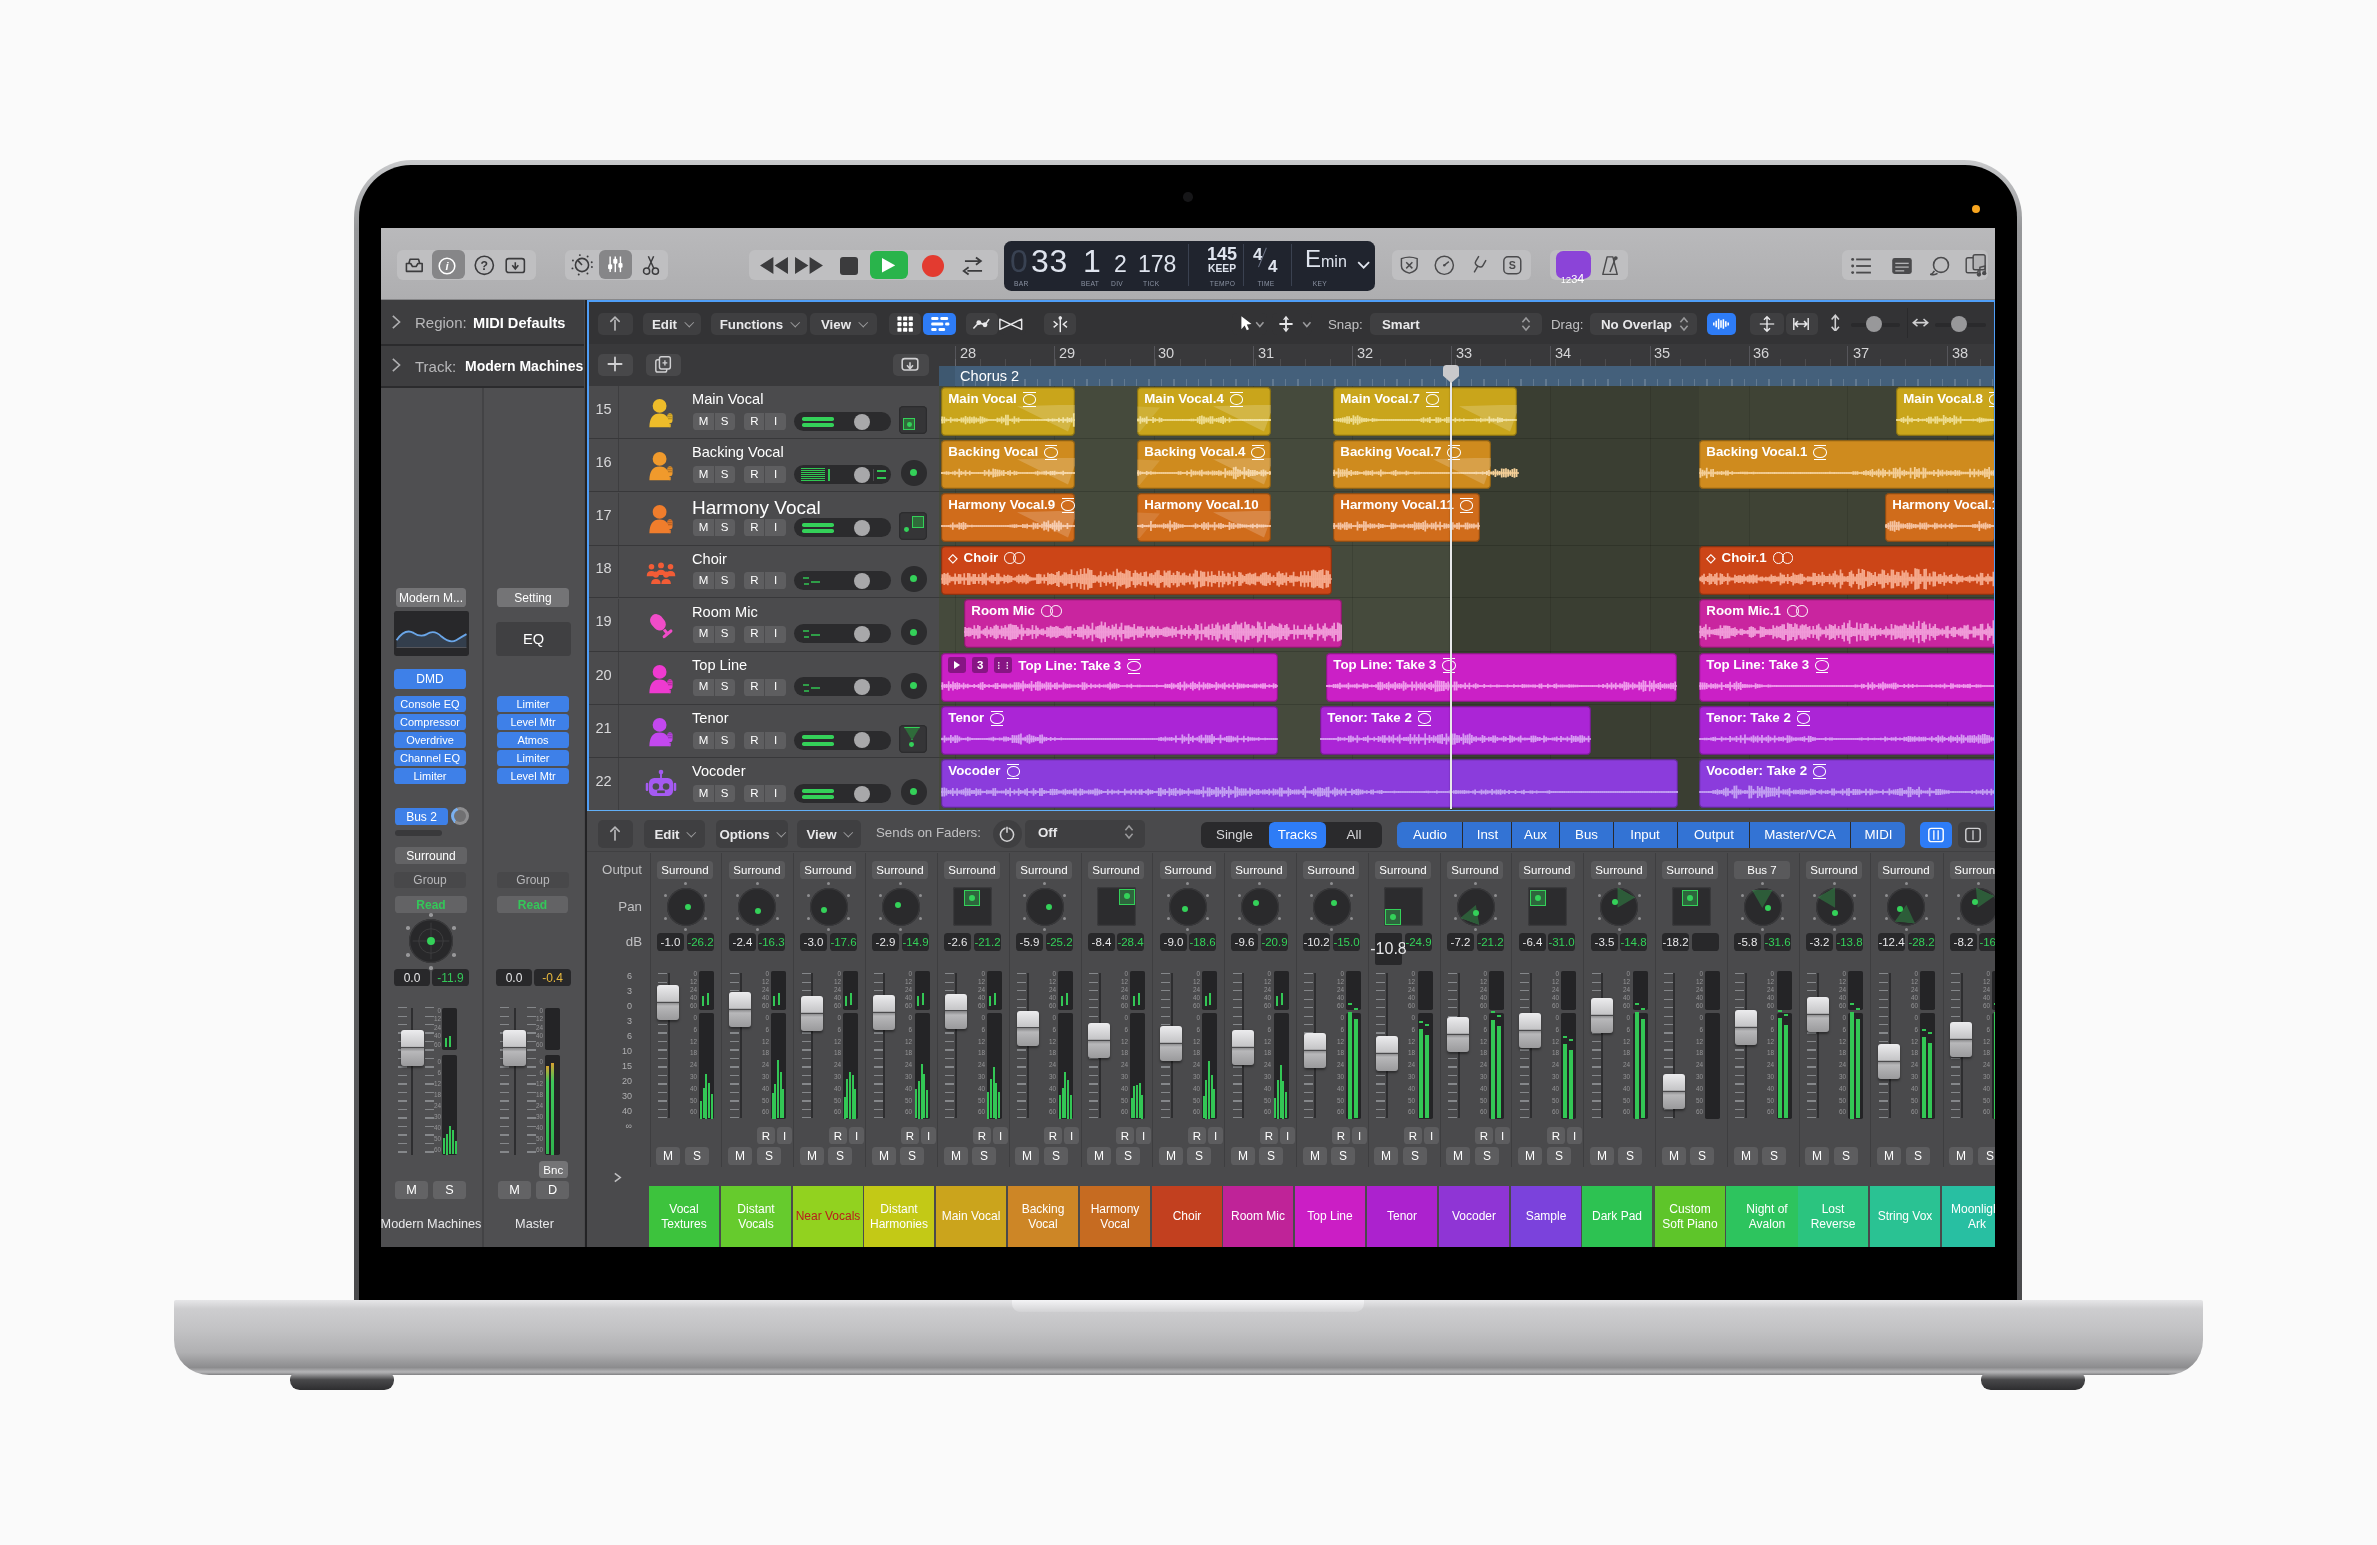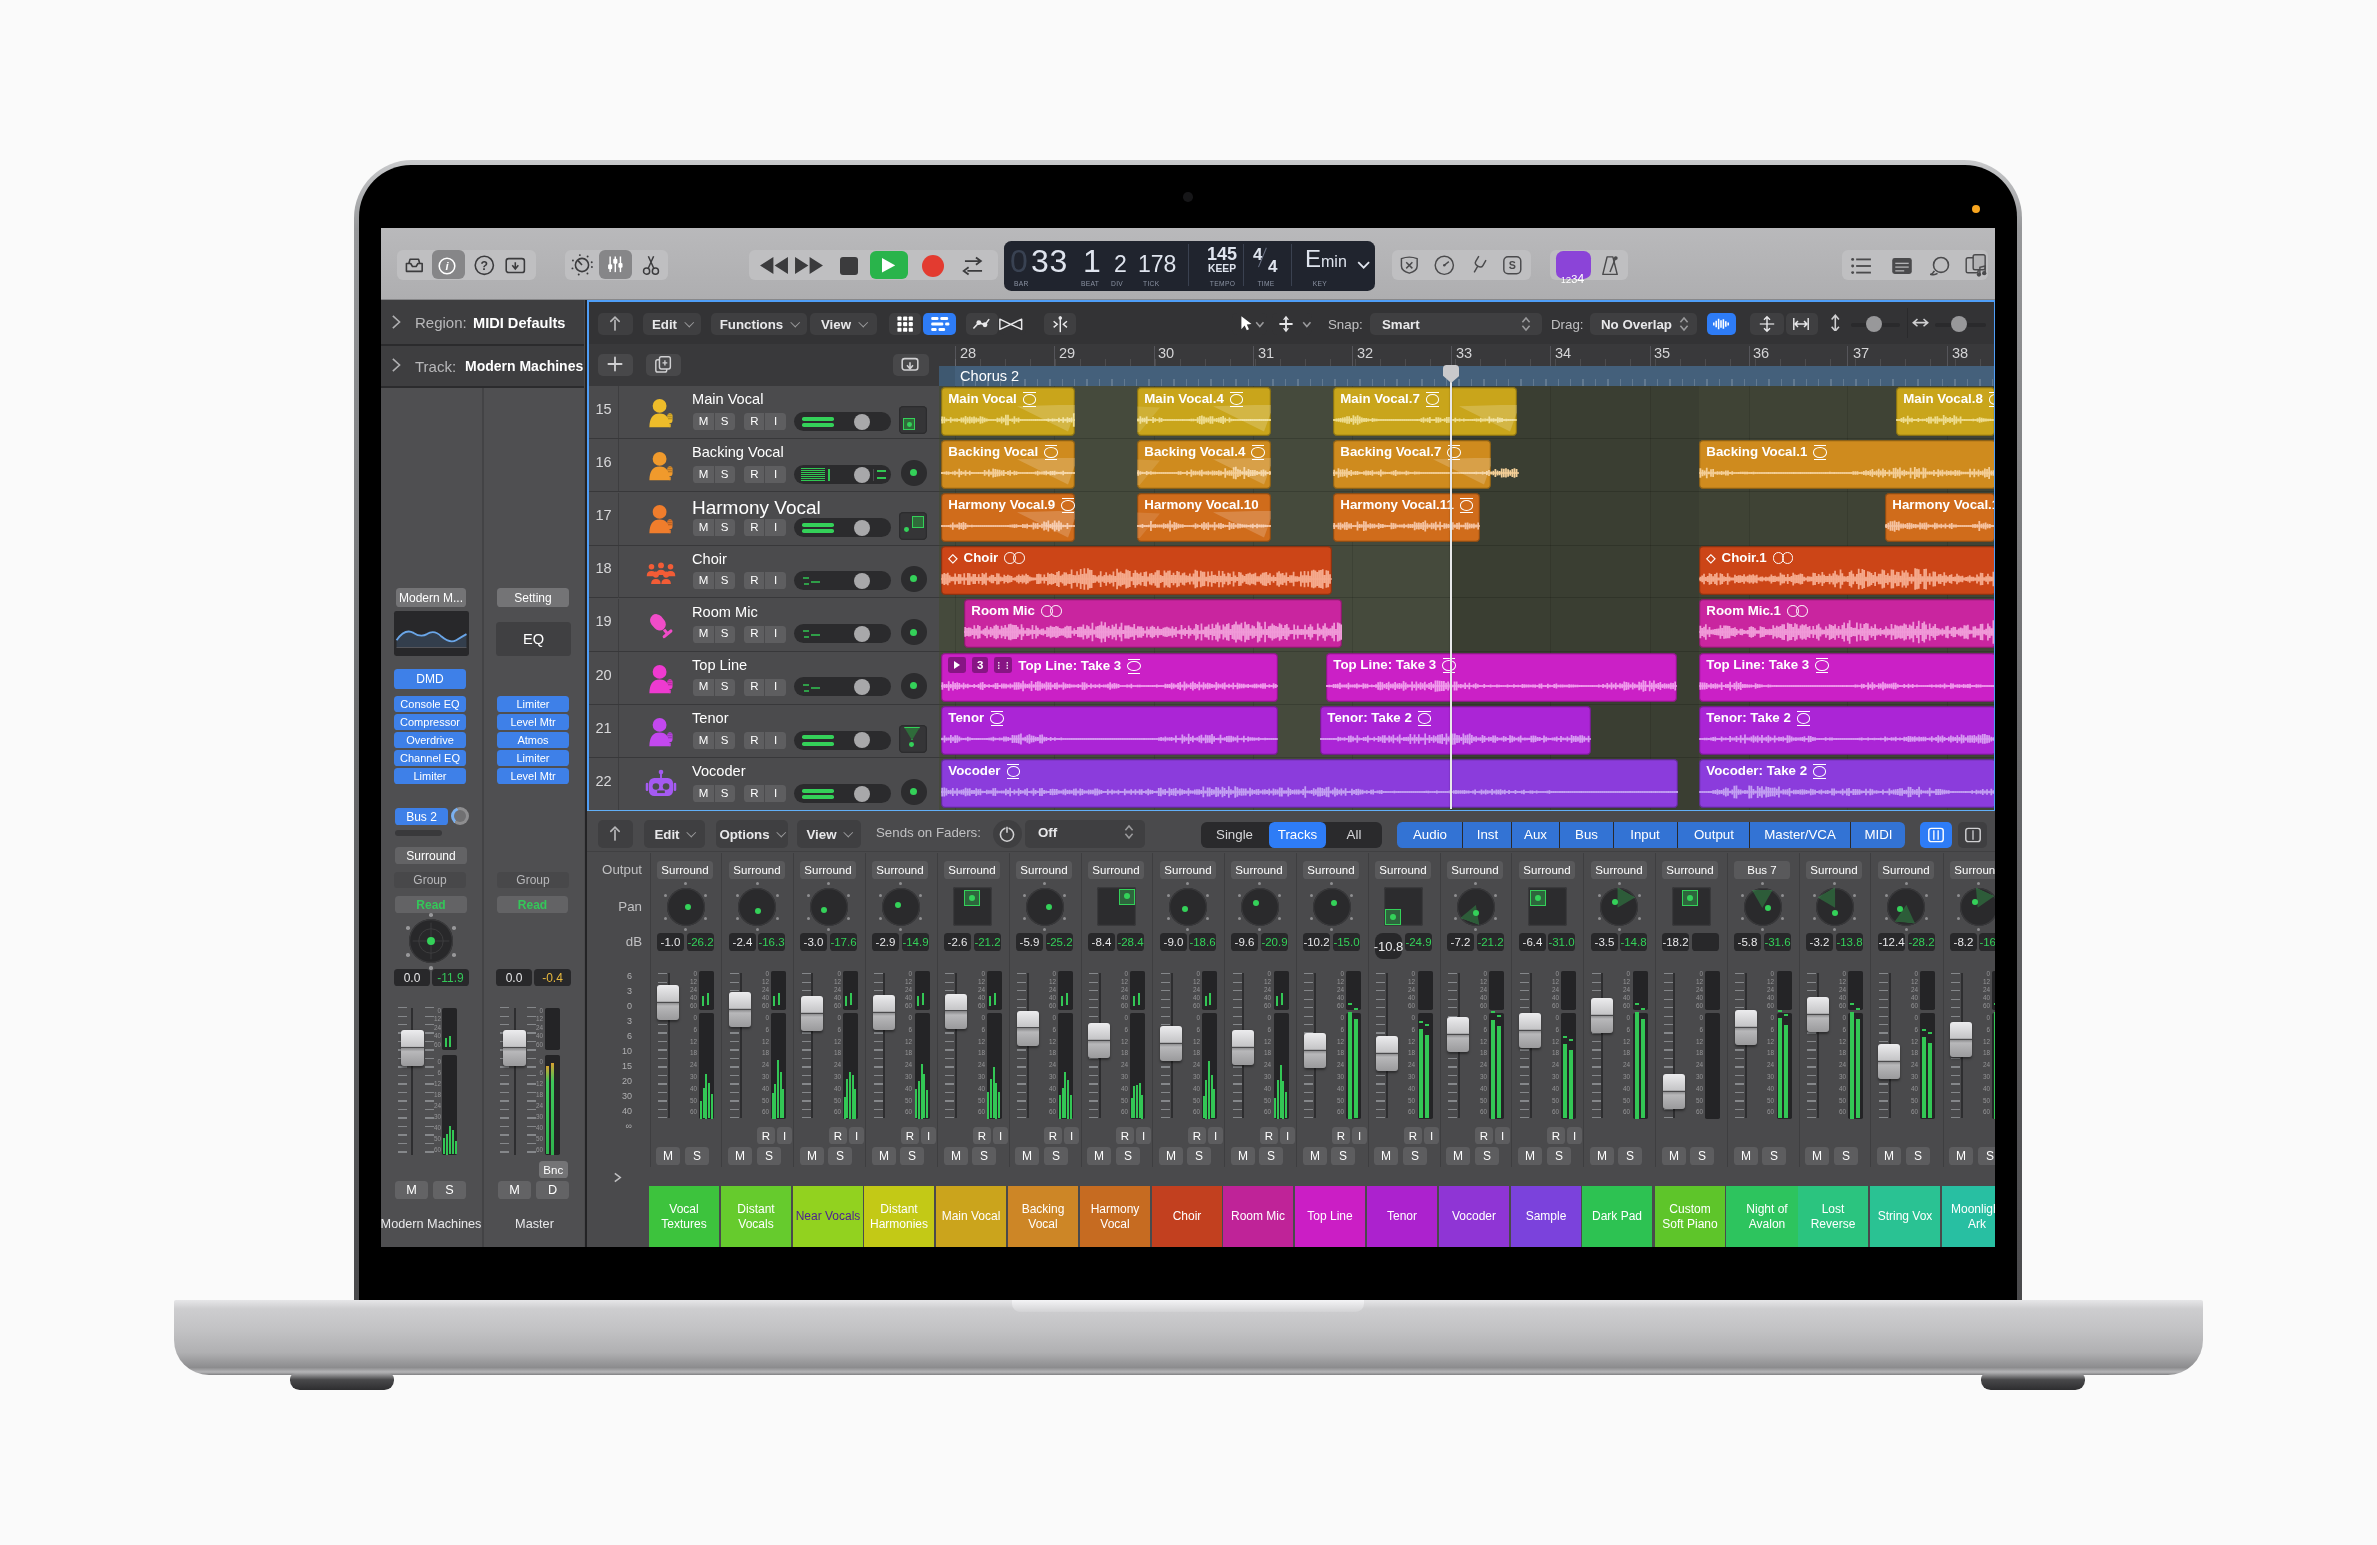--- a/index.html
+++ b/index.html
@@ -1415,21 +1415,21 @@
       <div style="position:absolute;left:1354px;top:1008px;width:4.2px;height:2.4px;background:#33c755"></div>
       <div style="position:absolute;left:1332px;top:1127px;width:17.6px;height:17px;background:#5d5d5f;border-radius:3.6px;color:#fff;font-size:11.5px;font-weight:400;display:flex;align-items:center;justify-content:center;white-space:nowrap">R</div>
       <div style="position:absolute;left:1352px;top:1127px;width:15px;height:17px;background:#5d5d5f;border-radius:3.6px;color:#fff;font-size:11.5px;font-weight:400;display:flex;align-items:center;justify-content:center;white-space:nowrap">I</div>
       <div style="position:absolute;left:1303px;top:1147px;width:24px;height:17.6px;background:#5d5d5f;border-radius:3.6px;color:#fff;font-size:12px;font-weight:400;display:flex;align-items:center;justify-content:center;white-space:nowrap">M</div>
       <div style="position:absolute;left:1331px;top:1147px;width:24px;height:17.6px;background:#5d5d5f;border-radius:3.6px;color:#fff;font-size:12px;font-weight:400;display:flex;align-items:center;justify-content:center;white-space:nowrap">S</div>
       <div style="position:absolute;left:1368px;top:853px;width:1.2px;height:314px;background:#3e3e40"></div>
       <div style="position:absolute;left:1375px;top:861px;width:56px;height:17.6px;background:#59595b;border-radius:3.6px;color:#fff;font-size:11.5px;font-weight:400;display:flex;align-items:center;justify-content:center;white-space:nowrap">Surround</div>
       <div style="position:absolute;left:1384px;top:887px;width:39px;height:39px;background:#2c2c2e;border-radius:2.4px;box-shadow:inset 0 0 0 1.2px #3a3a3c"></div>
       <div style="position:absolute;left:1385px;top:909px;width:16px;height:16px;background:rgba(52,209,89,0.35);border:1.2px solid #34d159"></div>
       <div style="position:absolute;left:1390px;top:914px;width:6px;height:6px;border-radius:50%;background:#34d159"></div>
-      <div style="position:absolute;left:1375px;top:933px;width:27px;height:26px;background:#28282a;border-radius:8px;color:#e8e8ea;font-size:13px;font-weight:400;display:flex;align-items:center;justify-content:center;white-space:nowrap">-10.8</div>
+      <div style="position:absolute;left:1375px;top:933px;width:27px;height:32px;background:#28282a;border-radius:2px;color:#e8e8ea;font-size:16px;font-weight:400;display:flex;align-items:center;justify-content:center;white-space:nowrap">-10.8</div>
       <div style="position:absolute;left:1405px;top:933px;width:27px;height:17.6px;background:#28282a;border-radius:3.6px;color:#34d159;font-size:11.5px;font-weight:400;display:flex;align-items:center;justify-content:center;white-space:nowrap">-24.9</div>
       <div class="ab tick-v" style="left:1376px;top:973px;width:8.5px;height:145px;"></div>
       <div class="ab" style="left:1386px;top:973px;width:1.8px;height:145px;background:#2e2e30"></div>
       <div style="position:absolute;left:1376px;top:1036px;width:22px;height:35px;border-radius:3px;background:linear-gradient(180deg,#ececee,#c6c6c8 45%,#88888a 50%,#b8b8ba 60%,#9a9a9c);box-shadow:0 1.2px 2.4px #00000066"></div>
       <div style="position:absolute;left:1376px;top:1053px;width:22px;height:1.2px;background:#4a4a4c"></div>
       <div style="position:absolute;left:1399px;top:970px;width:16px;text-align:right;font-size:6.4px;color:#949496">
         <div style="line-height:8px">0<br>12<br>24<br>40<br>60</div>
       </div>
       <div style="position:absolute;left:1399px;top:1012px;width:16px;text-align:right;font-size:6.4px;color:#949496">
         <div style="line-height:11.8px">0<br>6<br>12<br>18<br>24<br>30<br>40<br>50<br>60</div>
@@ -1674,21 +1674,21 @@
       <div class="ab" style="left:1992px;top:1013px;width:14.6px;height:106px;background:#242426;border-radius:1.8px"></div>
       <div style="position:absolute;left:1994px;top:1012px;width:4.2px;height:107px;background:#33c755"></div>
       <div style="position:absolute;left:1994px;top:1003px;width:4.2px;height:2.4px;background:#33c755"></div>
       <div style="position:absolute;left:1949px;top:1147px;width:24px;height:17.6px;background:#5d5d5f;border-radius:3.6px;color:#fff;font-size:12px;font-weight:400;display:flex;align-items:center;justify-content:center;white-space:nowrap">M</div>
       <div style="position:absolute;left:1978px;top:1147px;width:24px;height:17.6px;background:#5d5d5f;border-radius:3.6px;color:#fff;font-size:12px;font-weight:400;display:flex;align-items:center;justify-content:center;white-space:nowrap">S</div>
       <div class="ab" style="left:613px;top:1172px;width:9.7px;height:11px;"><svg width="9.7" height="11" viewBox="0 0 16 18">
           <path d="M3 2 L12 9 L3 16" fill="none" stroke="#c0c0c2" stroke-width="2.6"></path>
         </svg></div>
       <div style="position:absolute;left:649px;top:1186px;width:70px;height:61px;background:#3dc33d;color:#fff;font-size:12px;line-height:14.6px;display:flex;align-items:center;justify-content:center;text-align:center">Vocal<br>Textures</div>
       <div style="position:absolute;left:721px;top:1186px;width:70px;height:61px;background:#66cb2d;color:#fff;font-size:12px;line-height:14.6px;display:flex;align-items:center;justify-content:center;text-align:center">Distant<br>Vocals</div>
-      <div style="position:absolute;left:793px;top:1186px;width:70px;height:61px;background:#92d21f;color:#4c1d95;font-size:12px;line-height:14.6px;display:flex;align-items:center;justify-content:center;text-align:left">Near Vocals</div>
+      <div style="position:absolute;left:793px;top:1186px;width:70px;height:61px;background:#92d21f;color:#b91c1c;font-size:12px;line-height:14.6px;display:flex;align-items:center;justify-content:center;text-align:left">Near Vocals</div>
       <div style="position:absolute;left:864px;top:1186px;width:70px;height:61px;background:#c3c916;color:#fff;font-size:12px;line-height:14.6px;display:flex;align-items:center;justify-content:center;text-align:center">Distant<br>Harmonies</div>
       <div style="position:absolute;left:936px;top:1186px;width:70px;height:61px;background:#cba41c;color:#fff;font-size:12px;line-height:14.6px;display:flex;align-items:center;justify-content:center;text-align:center">Main Vocal</div>
       <div style="position:absolute;left:1008px;top:1186px;width:70px;height:61px;background:#cd8626;color:#fff;font-size:12px;line-height:14.6px;display:flex;align-items:center;justify-content:center;text-align:center">Backing<br>Vocal</div>
       <div style="position:absolute;left:1080px;top:1186px;width:70px;height:61px;background:#c66b21;color:#fff;font-size:12px;line-height:14.6px;display:flex;align-items:center;justify-content:center;text-align:center">Harmony<br>Vocal</div>
       <div style="position:absolute;left:1152px;top:1186px;width:70px;height:61px;background:#c2401f;color:#fff;font-size:12px;line-height:14.6px;display:flex;align-items:center;justify-content:center;text-align:center">Choir</div>
       <div style="position:absolute;left:1223px;top:1186px;width:70px;height:61px;background:#bf2398;color:#fff;font-size:12px;line-height:14.6px;display:flex;align-items:center;justify-content:center;text-align:center">Room Mic</div>
       <div style="position:absolute;left:1295px;top:1186px;width:70px;height:61px;background:#cb1ec5;color:#fff;font-size:12px;line-height:14.6px;display:flex;align-items:center;justify-content:center;text-align:center">Top Line</div>
       <div style="position:absolute;left:1367px;top:1186px;width:70px;height:61px;background:#ac22ce;color:#fff;font-size:12px;line-height:14.6px;display:flex;align-items:center;justify-content:center;text-align:center">Tenor</div>
       <div style="position:absolute;left:1439px;top:1186px;width:70px;height:61px;background:#8f35d5;color:#fff;font-size:12px;line-height:14.6px;display:flex;align-items:center;justify-content:center;text-align:center">Vocoder</div>
       <div style="position:absolute;left:1511px;top:1186px;width:70px;height:61px;background:#7b42dc;color:#fff;font-size:12px;line-height:14.6px;display:flex;align-items:center;justify-content:center;text-align:center">Sample</div>

